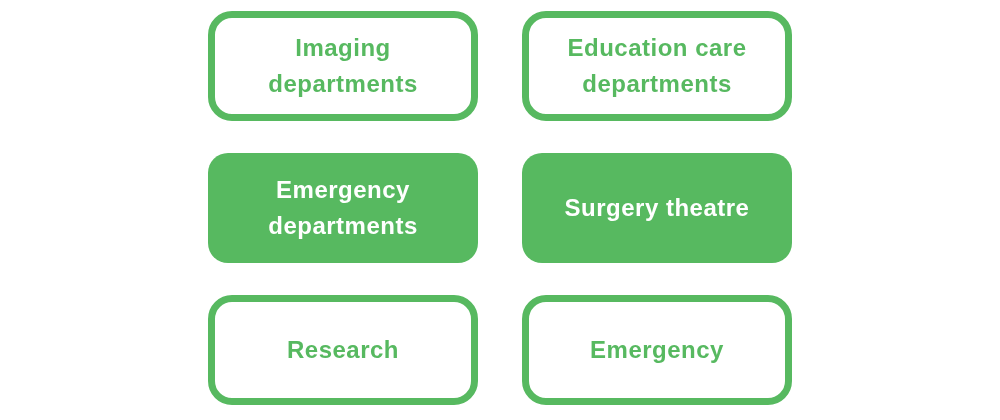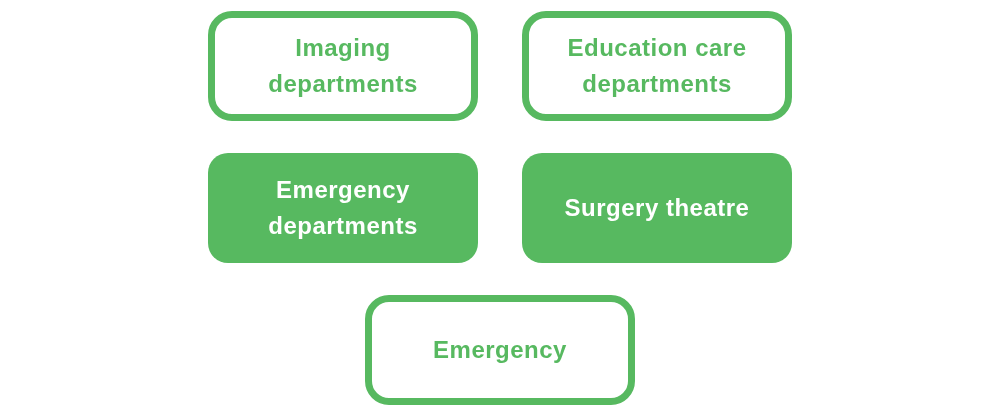--- a/index.html
+++ b/index.html
@@ -52,15 +52,18 @@
   <div class="node filled">
     <span class="label">Emergency departments</span>
   </div>
   <div class="node filled">
     <span class="label">Surgery theatre</span>
   </div>
 </div>
 
 <div class="row">
   <div class="node outline">
+    <span class="label">Research</span>
+  </div>
+  <div class="node outline">
     <span class="label">Emergency</span>
   </div>
 </div>
 
 </body></html>

